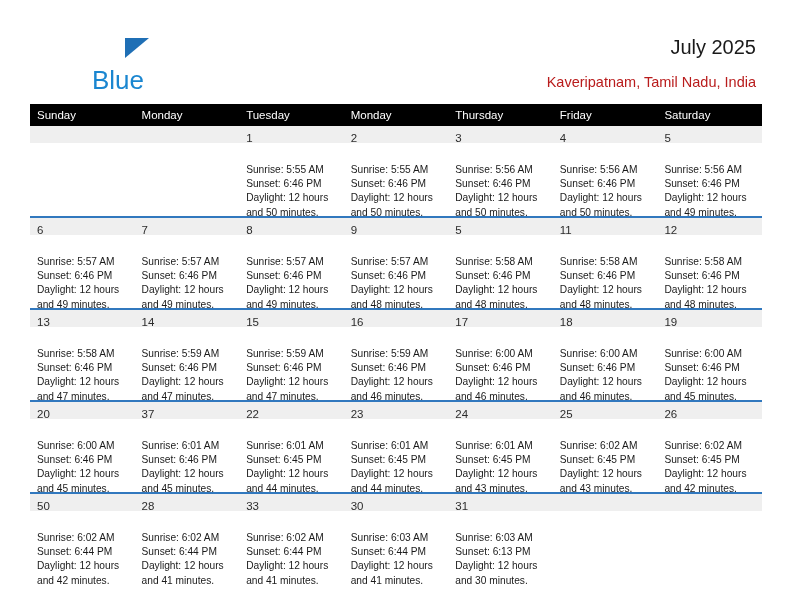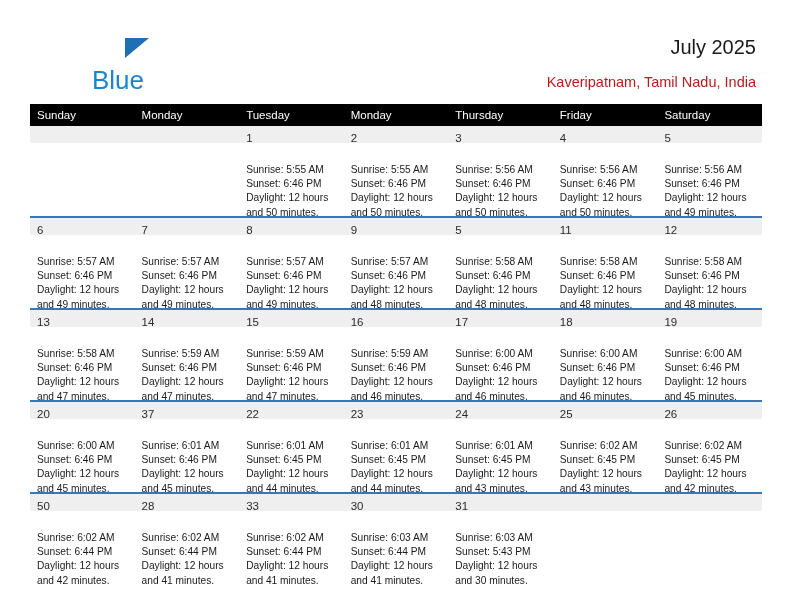--- a/index.html
+++ b/index.html
@@ -537,21 +537,21 @@
                 <div class="cell-line">Daylight: 12 hours</div>
                 <div class="cell-line">and 41 minutes.</div>
               </div>
             </div>
           </td>
           <td>
             <div class="cell-inner">
               <div class="daynum-band"><span class="daynum">31</span></div>
               <div class="cell-body">
                 <div class="cell-line">Sunrise: 6:03 AM</div>
-                <div class="cell-line">Sunset: 5:43 PM</div>
+                <div class="cell-line">Sunset: 6:13 PM</div>
                 <div class="cell-line">Daylight: 12 hours</div>
                 <div class="cell-line">and 30 minutes.</div>
               </div>
             </div>
           </td>
           <td class="empty">
             <div class="cell-inner">
               <div class="daynum-band"><span class="daynum"></span></div>
               <div class="cell-body">
                 <div class="cell-line"></div>

